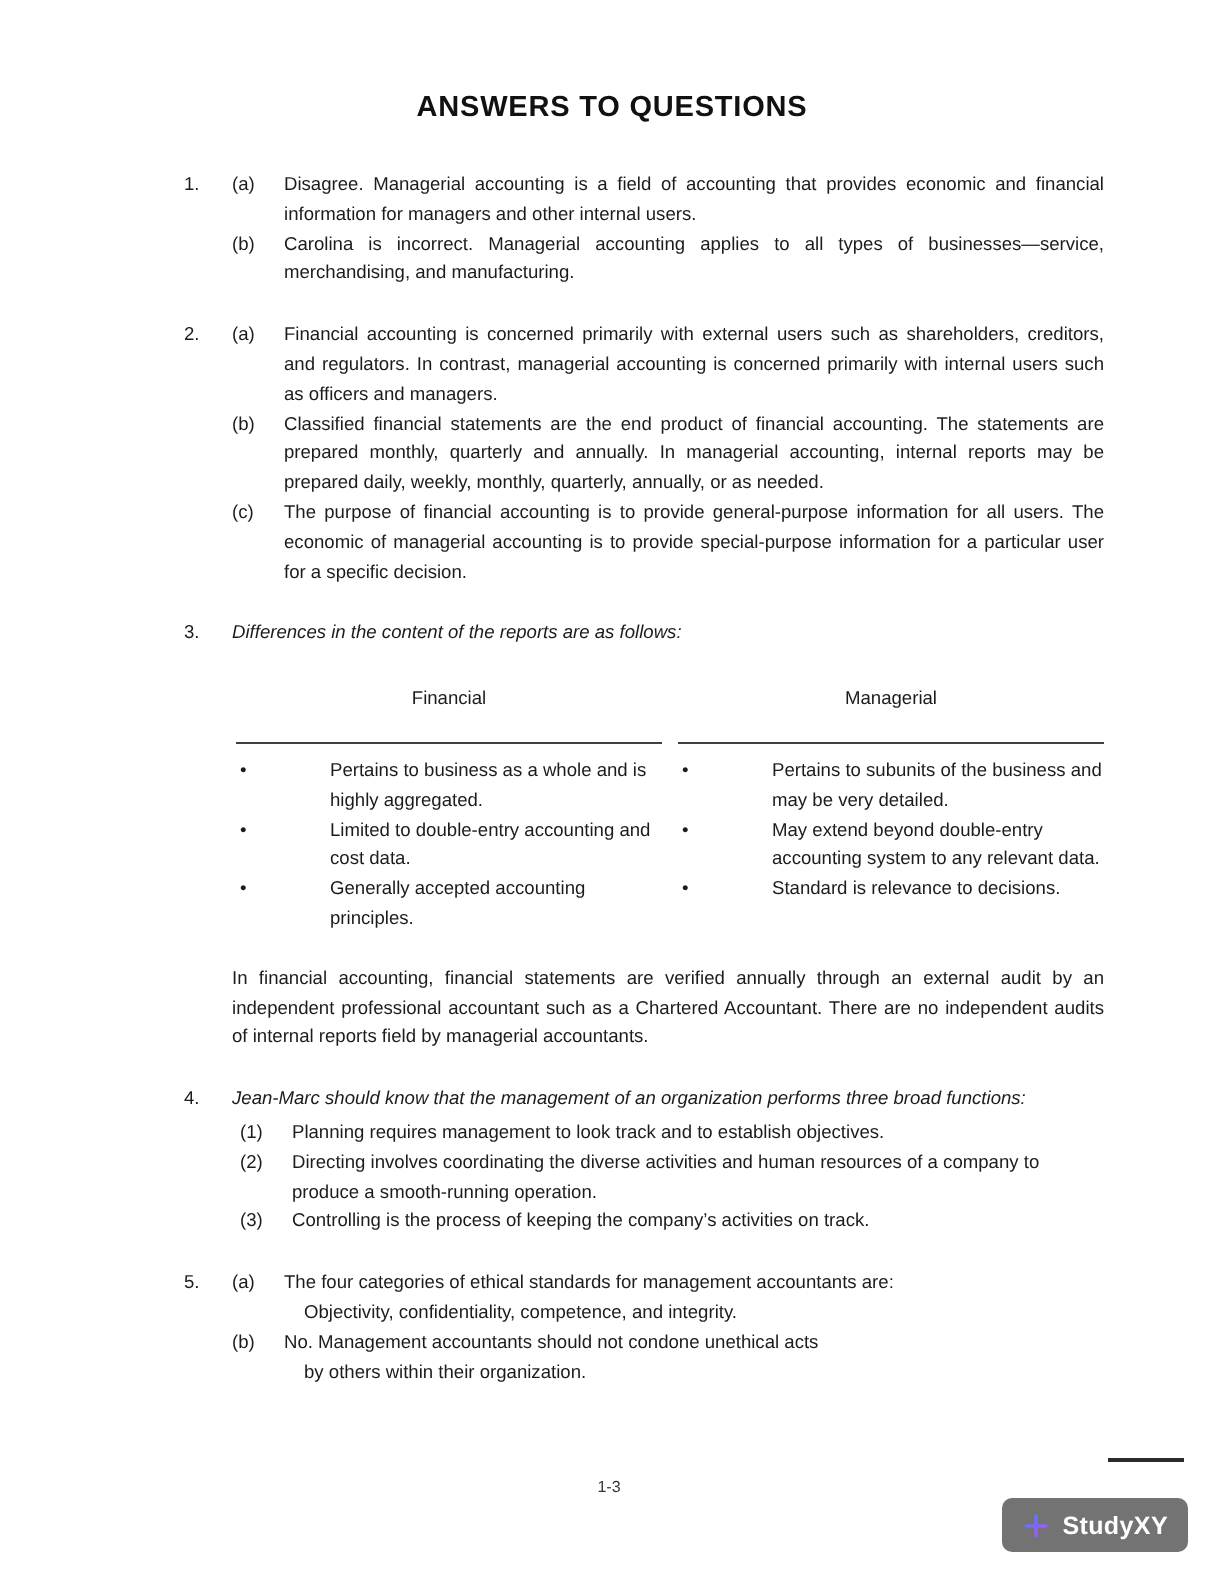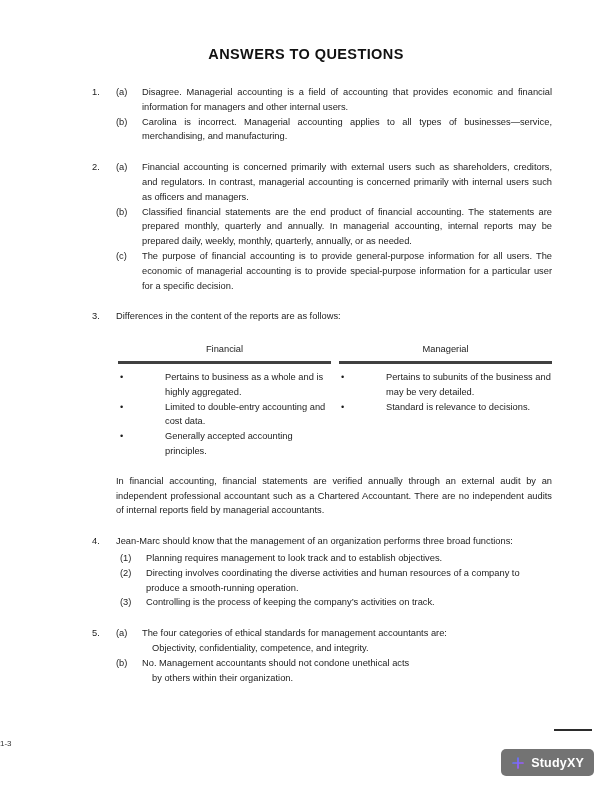--- a/index.html
+++ b/index.html
@@ -17,35 +17,35 @@
     position:absolute; top:85px; left:92px; width:460px;
     font-size:9.3px; line-height:14.8px;
   }
   .q { display:flex; margin-bottom:16px; }
   .qnum { width:24px; flex-shrink:0; }
   .qbody { flex:1; min-width:0; }
   .part { display:flex; }
   .plabel { width:26px; flex-shrink:0; }
   .ptext { flex:1; min-width:0; }
   .just { text-align:justify; }
-  .intro { margin-bottom:2px; }
+  .intro { margin-bottom:2px;font-style:italic; }
   .tbl { display:flex; gap:8px; margin:18px 0 15px 2px; }
   .col { flex:1; min-width:0; }
   .col-h {
-    text-align:center; border-bottom:3px solid #404040;
-    padding-bottom:4px; margin-bottom:6px;
+    text-align:center; border-bottom:1px solid #404040;
+    padding-bottom:14px; margin-bottom:6px;
   }
   .bullet { display:flex; }
   .bullet::before { content:"\2022"; width:13px; flex-shrink:0; padding-left:2px; }
   .btext { flex:1; min-width:0;margin-left:32px; }
   .sub { margin-left:4px; }
   .indent { padding-left:10px; }
   .footer {
     position:absolute; bottom:44px; left:0; right:3px;
-    font-size:8px; color:#333;
+    text-align:center; font-size:8px; color:#333;
   }
   .corner-line {
     position:absolute; right:20px; bottom:61px; width:38px;
     border-top:2px solid #2b2b2b;
   }
   .brand {
     position:absolute; right:18px; bottom:16px; height:27px;
     background:#737373; border-radius:5px;
     display:flex; align-items:center; padding:0 10px; gap:6px;
   }
@@ -111,20 +111,23 @@
             <div class="bullet">
               <span class="btext">Generally accepted accounting principles.</span>
             </div>
           </div>
           <div class="col">
             <div class="col-h">Managerial</div>
             <div class="bullet">
               <span class="btext">Pertains to subunits of the business and may be very detailed.</span>
             </div>
             <div class="bullet">
+              <span class="btext">May extend beyond double-entry accounting system to any relevant data.</span>
+            </div>
+            <div class="bullet">
               <span class="btext">Standard is relevance to decisions.</span>
             </div>
           </div>
         </div>
 
         <div class="just">In financial accounting, financial statements are verified annually through an external audit by an independent professional accountant such as a Chartered Accountant. There are no independent audits of internal reports field by managerial accountants.</div>
       </div>
     </div>
 
     <div class="q">

